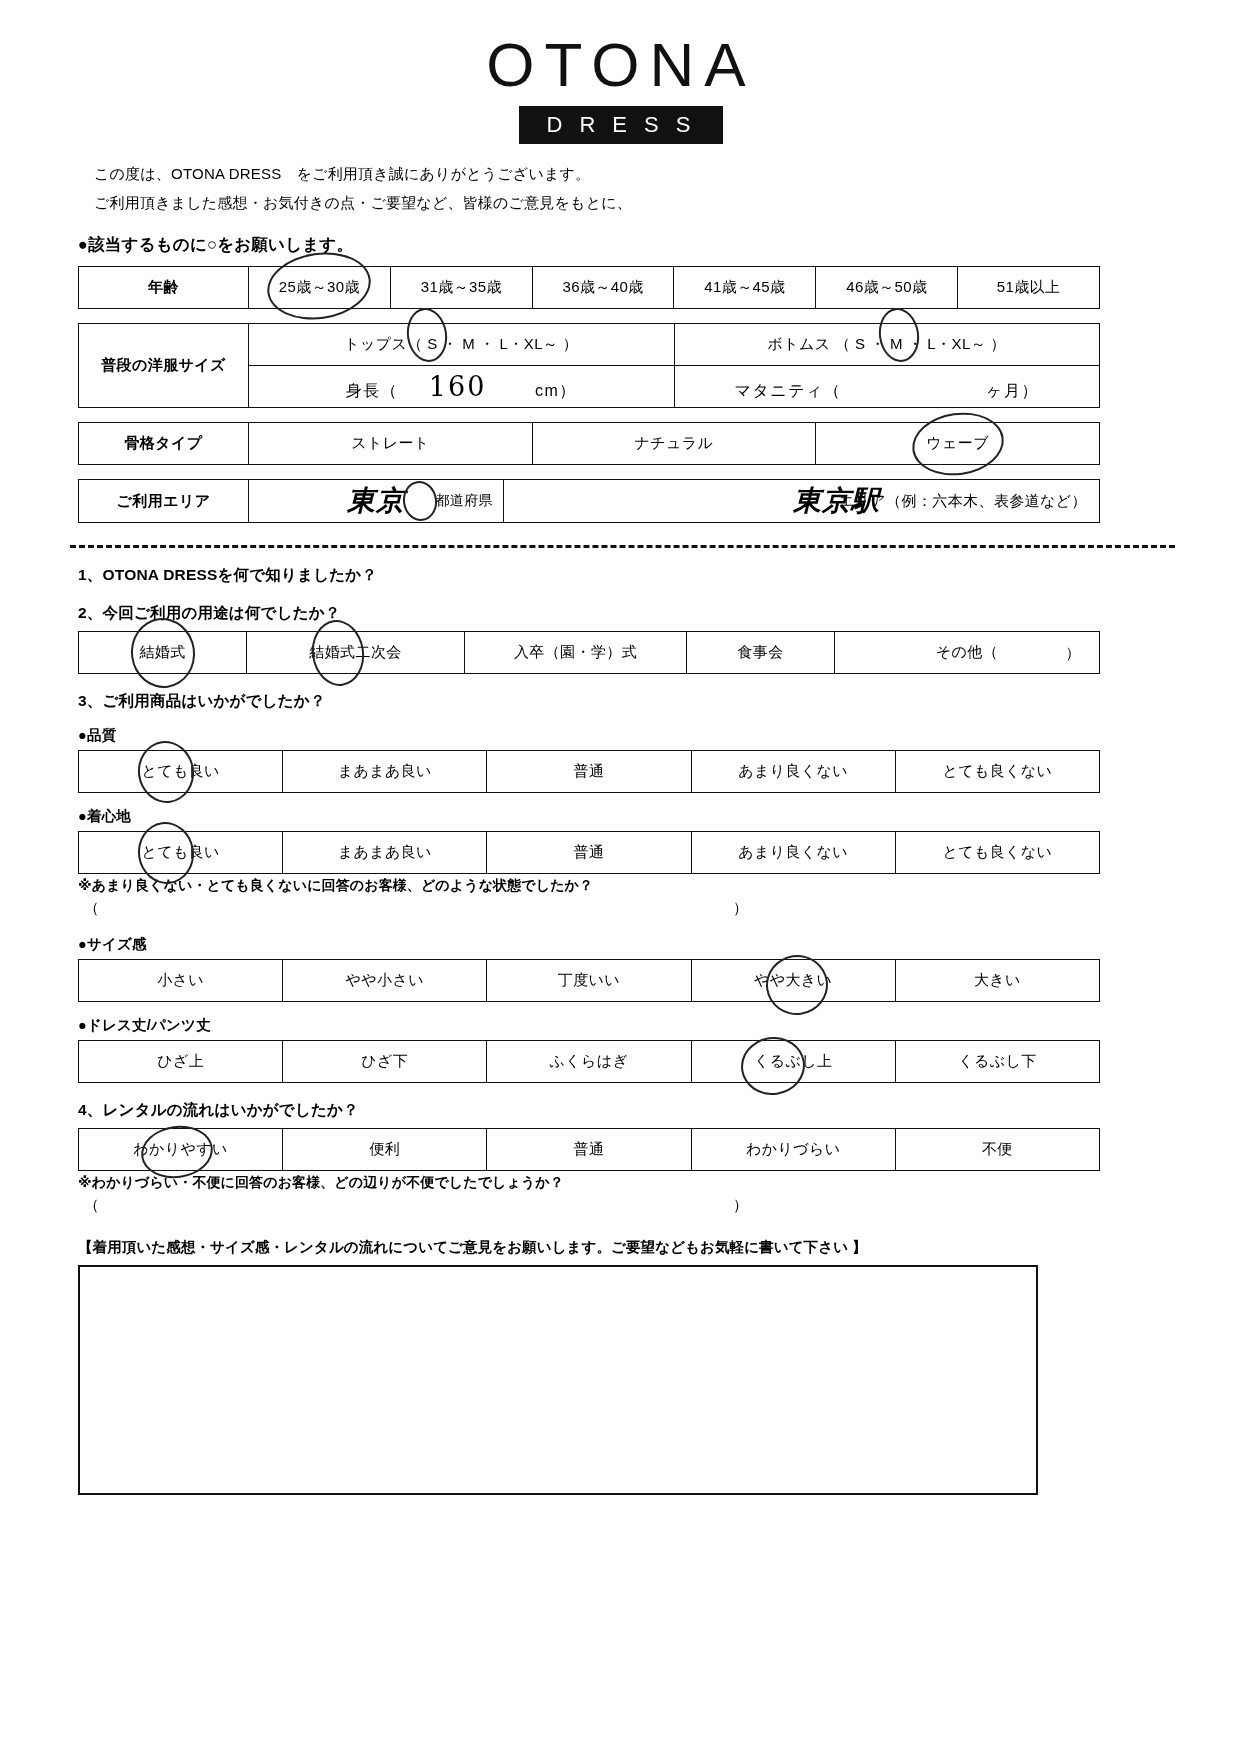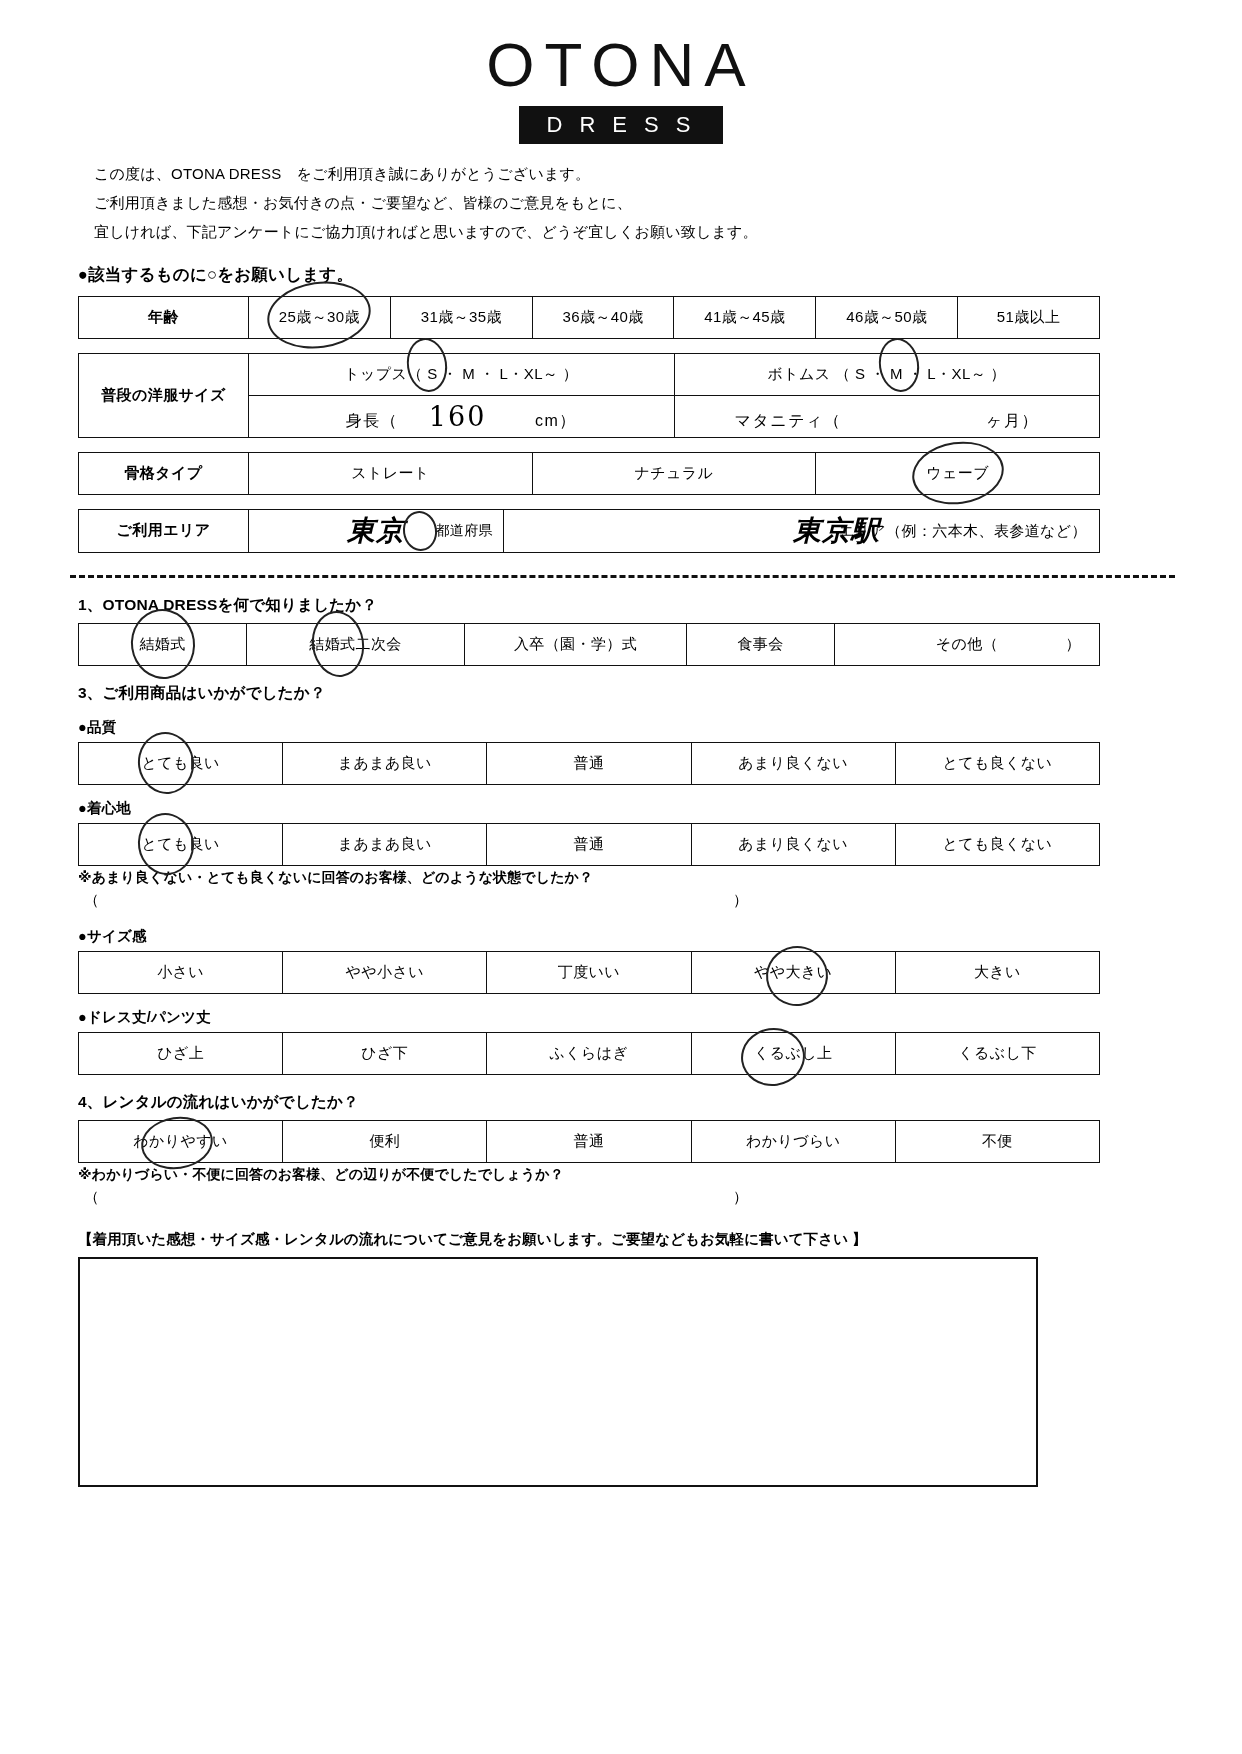--- a/index.html
+++ b/index.html
@@ -181,21 +181,20 @@
 <div class="page">
 
   <div class="logo-wrap">
     <div class="logo-otona">OTONA</div>
     <div class="logo-dress">DRESS</div>
   </div>
 
   <div class="intro">
     <p>この度は、OTONA DRESS　をご利用頂き誠にありがとうございます。</p>
     <p>ご利用頂きました感想・お気付きの点・ご要望など、皆様のご意見をもとに、</p>
-    <p>宜しければ、下記アンケートにご協力頂ければと思いますので、どうぞ宜しくお願い致します。</p>
   </div>
 
   <div class="section-head">●該当するものに○をお願いします。</div>
 
   <table class="form">
     <tbody>
         <tr>
       <td class="label-cell" style="width:170px">年齢</td>
       <td>
         <span>25歳～30歳</span>
@@ -272,20 +271,21 @@
         <span style="position:absolute;right:12px;top:50%;transform:translateY(-50%);font-size:15px;">エリア（例：六本木、表参道など）</span>
       </td>
     </tr>
   </tbody>
     </table>
 
   <div class="dashed"></div>
 
   <div class="q-head">1、OTONA DRESSを何で知りましたか？</div>
 
+  <div class="q-head">2、今回ご利用の用途は何でしたか？</div>
   <table class="form">
     <tbody>
         <tr>
       <td style="width:168px">
         <span>結婚式</span>
         <span class="circle-mark" style="left:50%;top:50%;width:64px;height:70px;margin-left:-32px;margin-top:-35px;"></span>
       </td>
       <td style="width:218px">
         <span>結婚式二次会</span>
         <span class="circle-mark" style="left:42%;top:50%;width:52px;height:66px;margin-left:-26px;margin-top:-33px;"></span>

